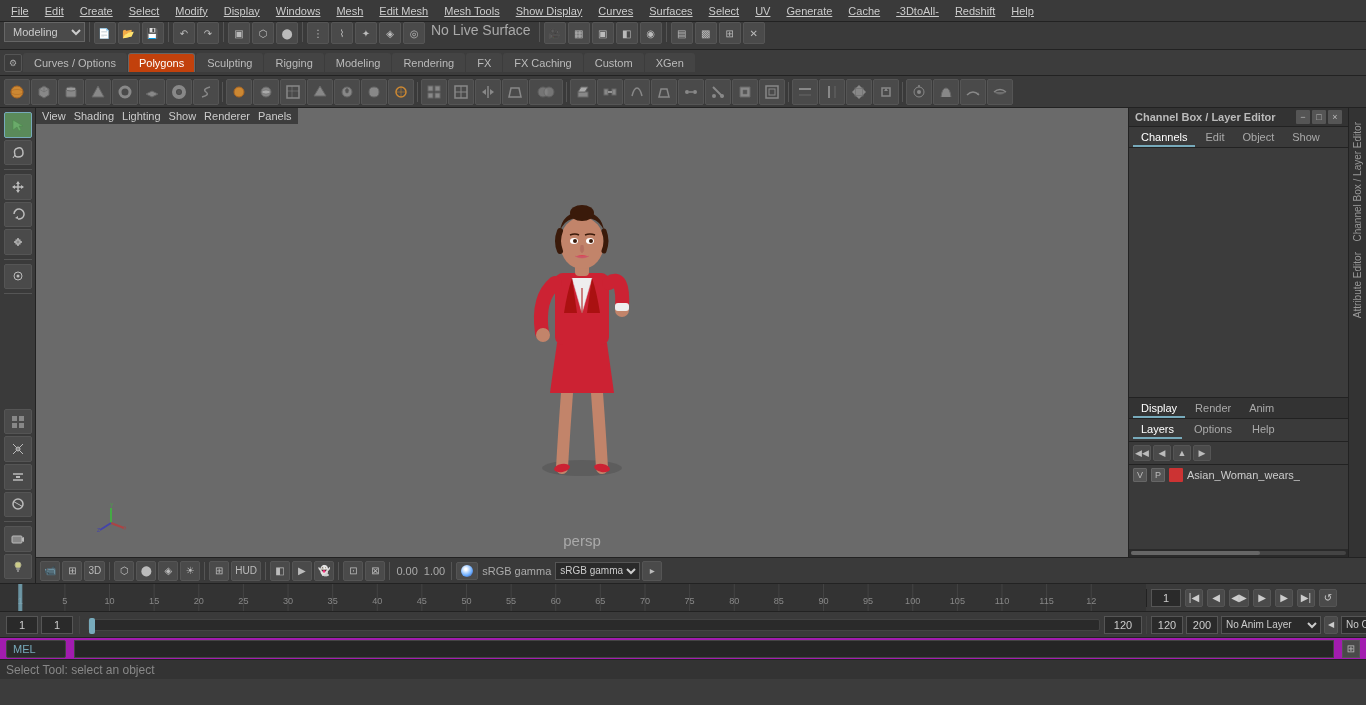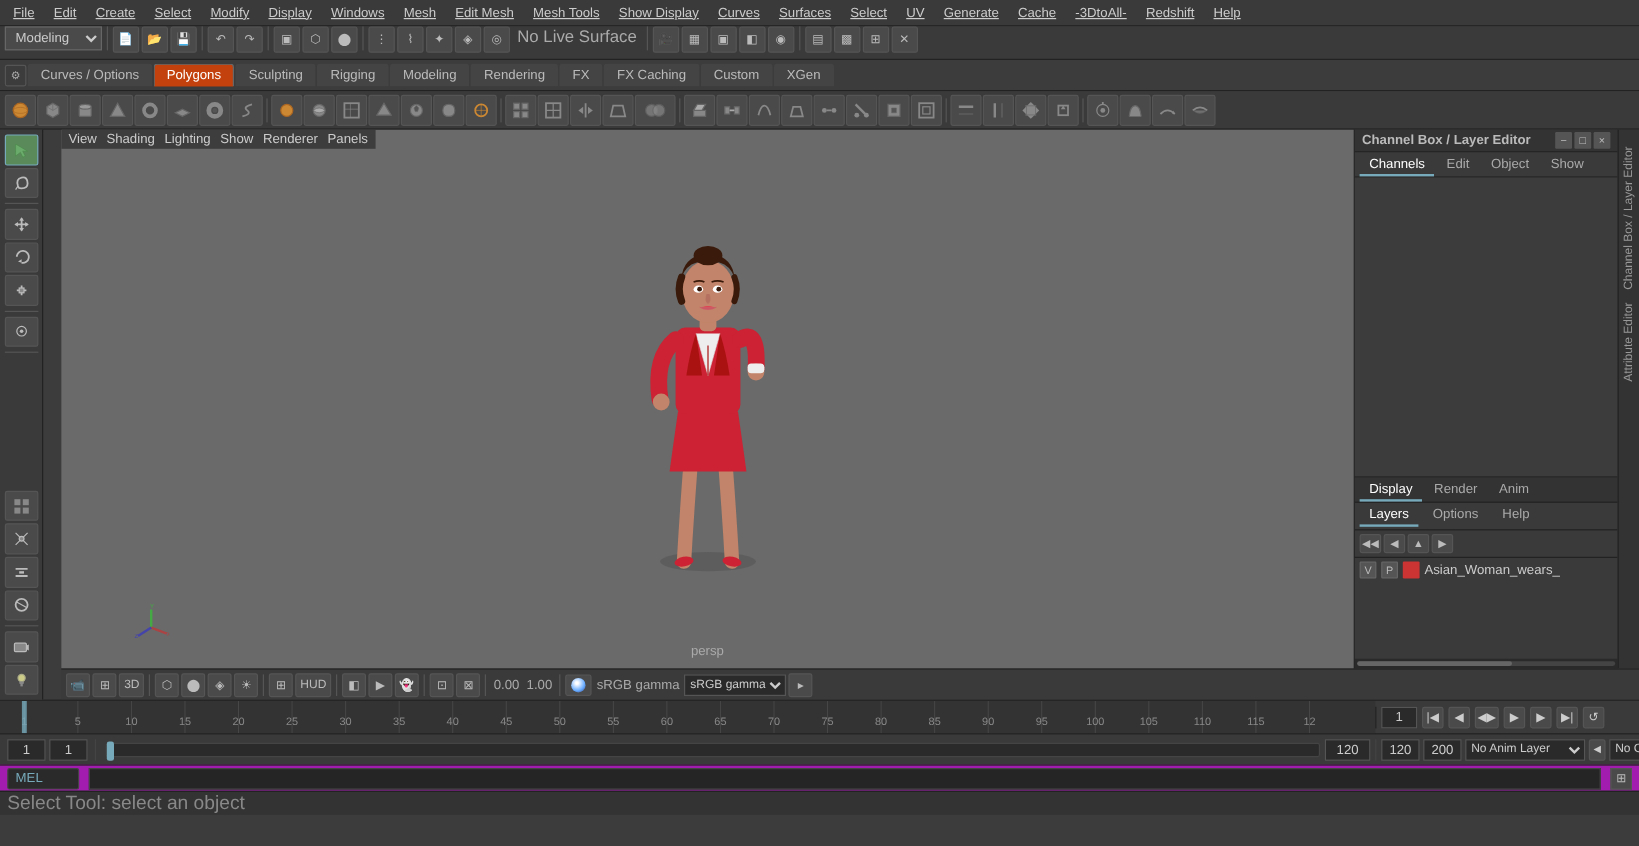--- a/index.html
+++ b/index.html
@@ -121,21 +121,20 @@
       cursor: pointer;
       color: #bbb;
       font-size: 11px;
     }
     .icon-btn.wide { width: 34px; }
 
     
     #main-area {
       display: flex;
       height: calc(705px - 22px - 28px - 26px - 32px - 28px - 26px - 22px);
-      gap: 15px;
       
     }
 
     
     #left-sidebar {
       width: 36px;
       background: #3a3a3a;
       border-right: 1px solid #222;
       display: flex;
       flex-direction: column;
@@ -163,21 +162,21 @@
       background: #6a6a6a;
       position: relative;
       overflow: hidden;
     }
     #viewport-label {
       position: absolute;
       bottom: 8px;
       left: 50%;
       transform: translateX(-50%);
       color: #aaa;
-      font-size: 11px;
+      font-size: 15px;
     }
     #axis-indicator {
       position: absolute;
       bottom: 24px;
       left: 60px;
       width: 30px; height: 30px;
     }
     #viewport-menu {
       display: flex;
       gap: 8px;
@@ -546,21 +545,21 @@
     #bottom-row {
       display: flex;
       align-items: center;
       background: #333;
       height: 20px;
       border-top: 1px solid #222;
       padding: 0 6px;
       gap: 6px;
     }
     .bottom-label {
-      font-size: 16px;
+      font-size: 12px;
       color: #888;
     }
 
     
     #timeline-range {
       flex:1;
       -webkit-appearance: none;
       height: 6px;
       background: #2a2a2a;
       border-radius: 3px;

